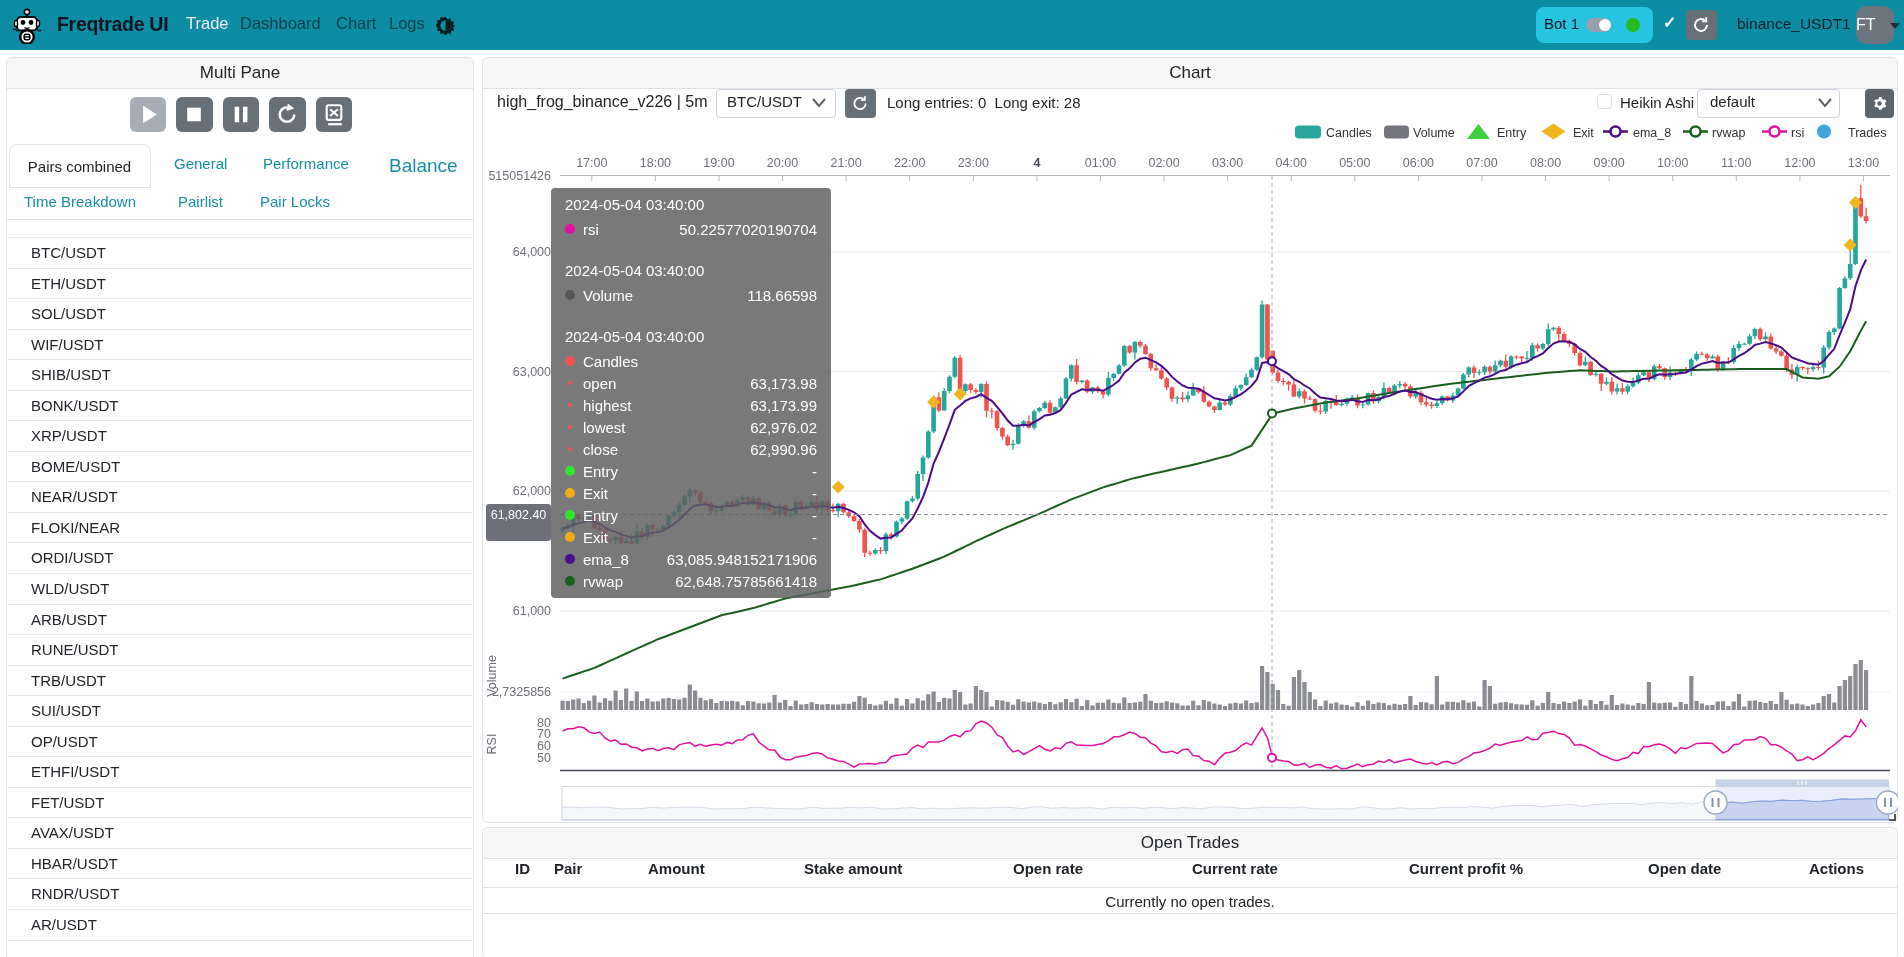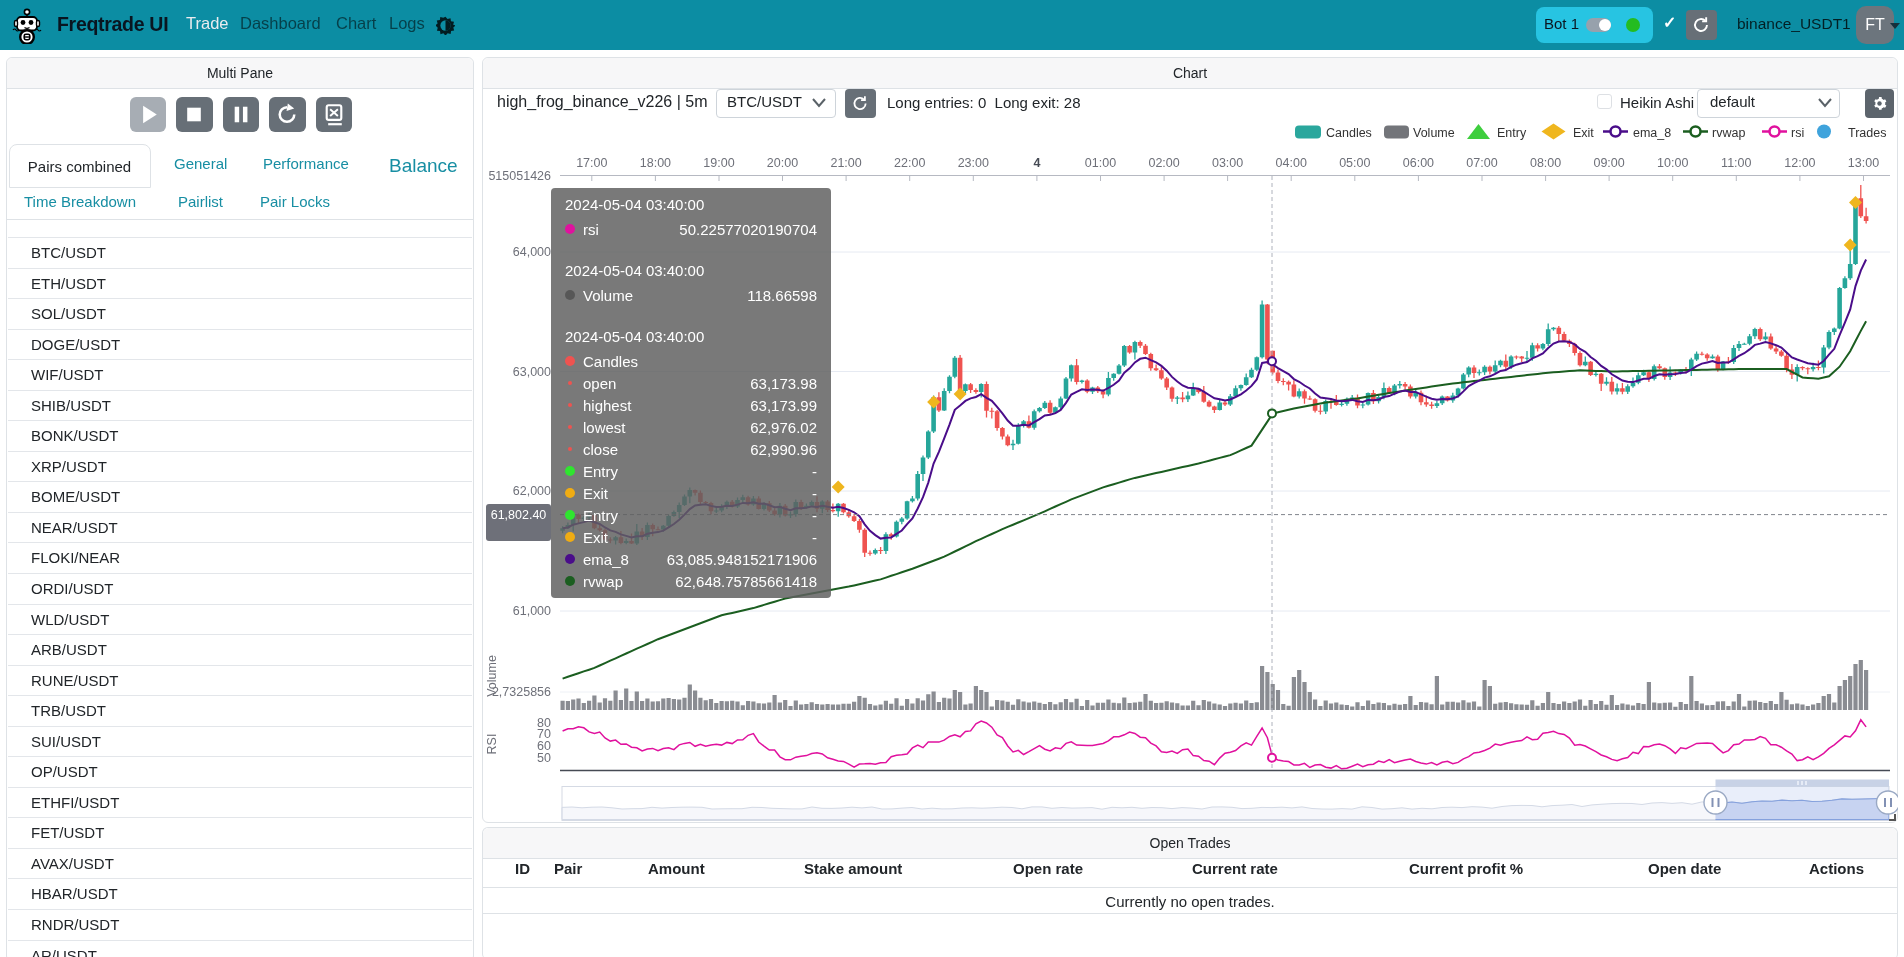--- a/index.html
+++ b/index.html
@@ -1,21 +1,21 @@
 <!DOCTYPE html>
 <html><head><meta charset="utf-8"><style>
 *{margin:0;padding:0;box-sizing:border-box}
 html,body{width:1904px;height:957px;background:#fff;font-family:"Liberation Sans",sans-serif;overflow:hidden}
 .abs{position:absolute}
 #nav{position:absolute;left:0;top:0;width:1904px;height:50px;background:#0c8da3}
 .brand{position:absolute;left:57px;top:13px;font-size:19.5px;font-weight:bold;color:#091520;letter-spacing:-0.3px}
 .navlink{position:absolute;top:14px;font-size:16.5px;color:rgba(0,0,0,0.55)}
 .card{position:absolute;background:#fff;border:1px solid #dee2e6;border-radius:6px}
 .chead{height:31px;background:#f7f7f8;border-bottom:1px solid #dee2e6;border-radius:6px 6px 0 0;
- text-align:center;font-size:14px;color:#212529;line-height:30px}
+ text-align:center;font-size:17px;color:#212529;line-height:30px}
 .btn{position:absolute;width:36.5px;height:35px;border-radius:6px;background:#676f77}
 .teal{color:#178ea3}
 .prow{height:30.55px;border-bottom:1px solid #e3e6ea;font-size:15px;color:#212529;
  line-height:30px;padding-left:23px}
 .th{position:absolute;top:0;font-size:15px;font-weight:bold;color:#212529}
 .select{position:absolute;height:29px;border:1px solid #ced4da;border-radius:4px;background:#fff;
  font-size:15px;color:#212529}
 .ttrow{display:flex;align-items:center;height:22px;font-size:15px;color:#fff}
 .dot{width:10px;height:10px;border-radius:50%;margin-right:8px;flex:0 0 10px}
 .sdot{width:4px;height:4px;border-radius:50%;margin:0 11px 0 3px;flex:0 0 4px}
@@ -53,21 +53,21 @@
 <div class="abs" style="left:1586px;top:18px;width:25px;height:14px;background:#97a1ac;border-radius:7px"></div>
 <div class="abs" style="left:1599px;top:19px;width:12px;height:12px;background:#fff;border-radius:50%"></div>
 <div class="abs" style="left:1626px;top:18px;width:14px;height:14px;background:#24bc20;border-radius:50%"></div>
 <div class="abs" style="left:1663px;top:13px;font-size:16px;color:#fff;font-weight:bold">✓</div>
 <div class="abs" style="left:1686px;top:10px;width:31px;height:30px;background:#676f77;border-radius:4px"></div>
 <svg class="abs" style="left:1692px;top:16px" width="18" height="18" viewBox="0 0 16 16">
 <path d="M13.3 8a5.3 5.3 0 1 1-1.55-3.75" stroke="#fff" stroke-width="1.7" fill="none"></path>
 <path d="M12.6 1.2 L12.6 4.8 L9 4.8" fill="none" stroke="#fff" stroke-width="1.7"></path>
   </svg>
 <div class="abs" style="left:1737px;top:15px;font-size:15.5px;color:rgba(0,0,0,0.78)">binance_USDT1</div>
-<div class="abs" style="left:1856px;top:6px;width:38px;height:38px;background:#6c757d;border-radius:10px;color:#fff;font-size:16px;text-align:center;line-height:38px">FT</div>
+<div class="abs" style="left:1856px;top:6px;width:38px;height:38px;background:#6c757d;border-radius:10px;color:#fff;font-size:16px;line-height:38px">FT</div>
 <div class="abs" style="left:1890px;top:23px;width:0;height:0;border-left:5px solid transparent;border-right:5px solid transparent;border-top:6px solid #15303c"></div>
 <div class="card" style="left:6px;top:57px;width:468px;height:905px">
     <div class="chead">Multi Pane</div>
     <div class="btn" style="left:122.6px;top:38.5px;background:#a7adb4"><svg width="36" height="35" viewBox="0 0 36 36">
         <path d="M13 9 L27 18 L13 27 Z" fill="#fff"></path>
       </svg></div>
     <div class="btn" style="left:169px;top:38.5px;"><svg width="36" height="35" viewBox="0 0 36 36">
         <rect x="11" y="11" width="14" height="14" fill="#fff"></rect>
       </svg></div>
     <div class="btn" style="left:215.8px;top:38.5px;"><svg width="36" height="35" viewBox="0 0 36 36">
@@ -88,21 +88,20 @@
     <div class="abs teal" style="left:256px;top:97px;font-size:15px">Performance</div>
     <div class="abs teal" style="left:382px;top:97px;font-size:19px">Balance</div>
     <div class="abs teal" style="left:17px;top:135px;font-size:15px">Time Breakdown</div>
     <div class="abs teal" style="left:171px;top:135px;font-size:15px">Pairlist</div>
     <div class="abs teal" style="left:253px;top:135px;font-size:15px">Pair Locks</div>
     <div class="abs" style="left:0px;top:161px;width:466px;border-bottom:1px solid #dee2e6"></div>
     <div class="abs" style="left:1px;top:179px;width:464px;border-top:1px solid #e3e6ea">
       <div class="prow">BTC/USDT</div>
       <div class="prow">ETH/USDT</div>
       <div class="prow">SOL/USDT</div>
-      <div class="prow">DOGE/USDT</div>
       <div class="prow">WIF/USDT</div>
       <div class="prow">SHIB/USDT</div>
       <div class="prow">BONK/USDT</div>
       <div class="prow">XRP/USDT</div>
       <div class="prow">BOME/USDT</div>
       <div class="prow">NEAR/USDT</div>
       <div class="prow">FLOKI/NEAR</div>
       <div class="prow">ORDI/USDT</div>
       <div class="prow">WLD/USDT</div>
       <div class="prow">ARB/USDT</div>

